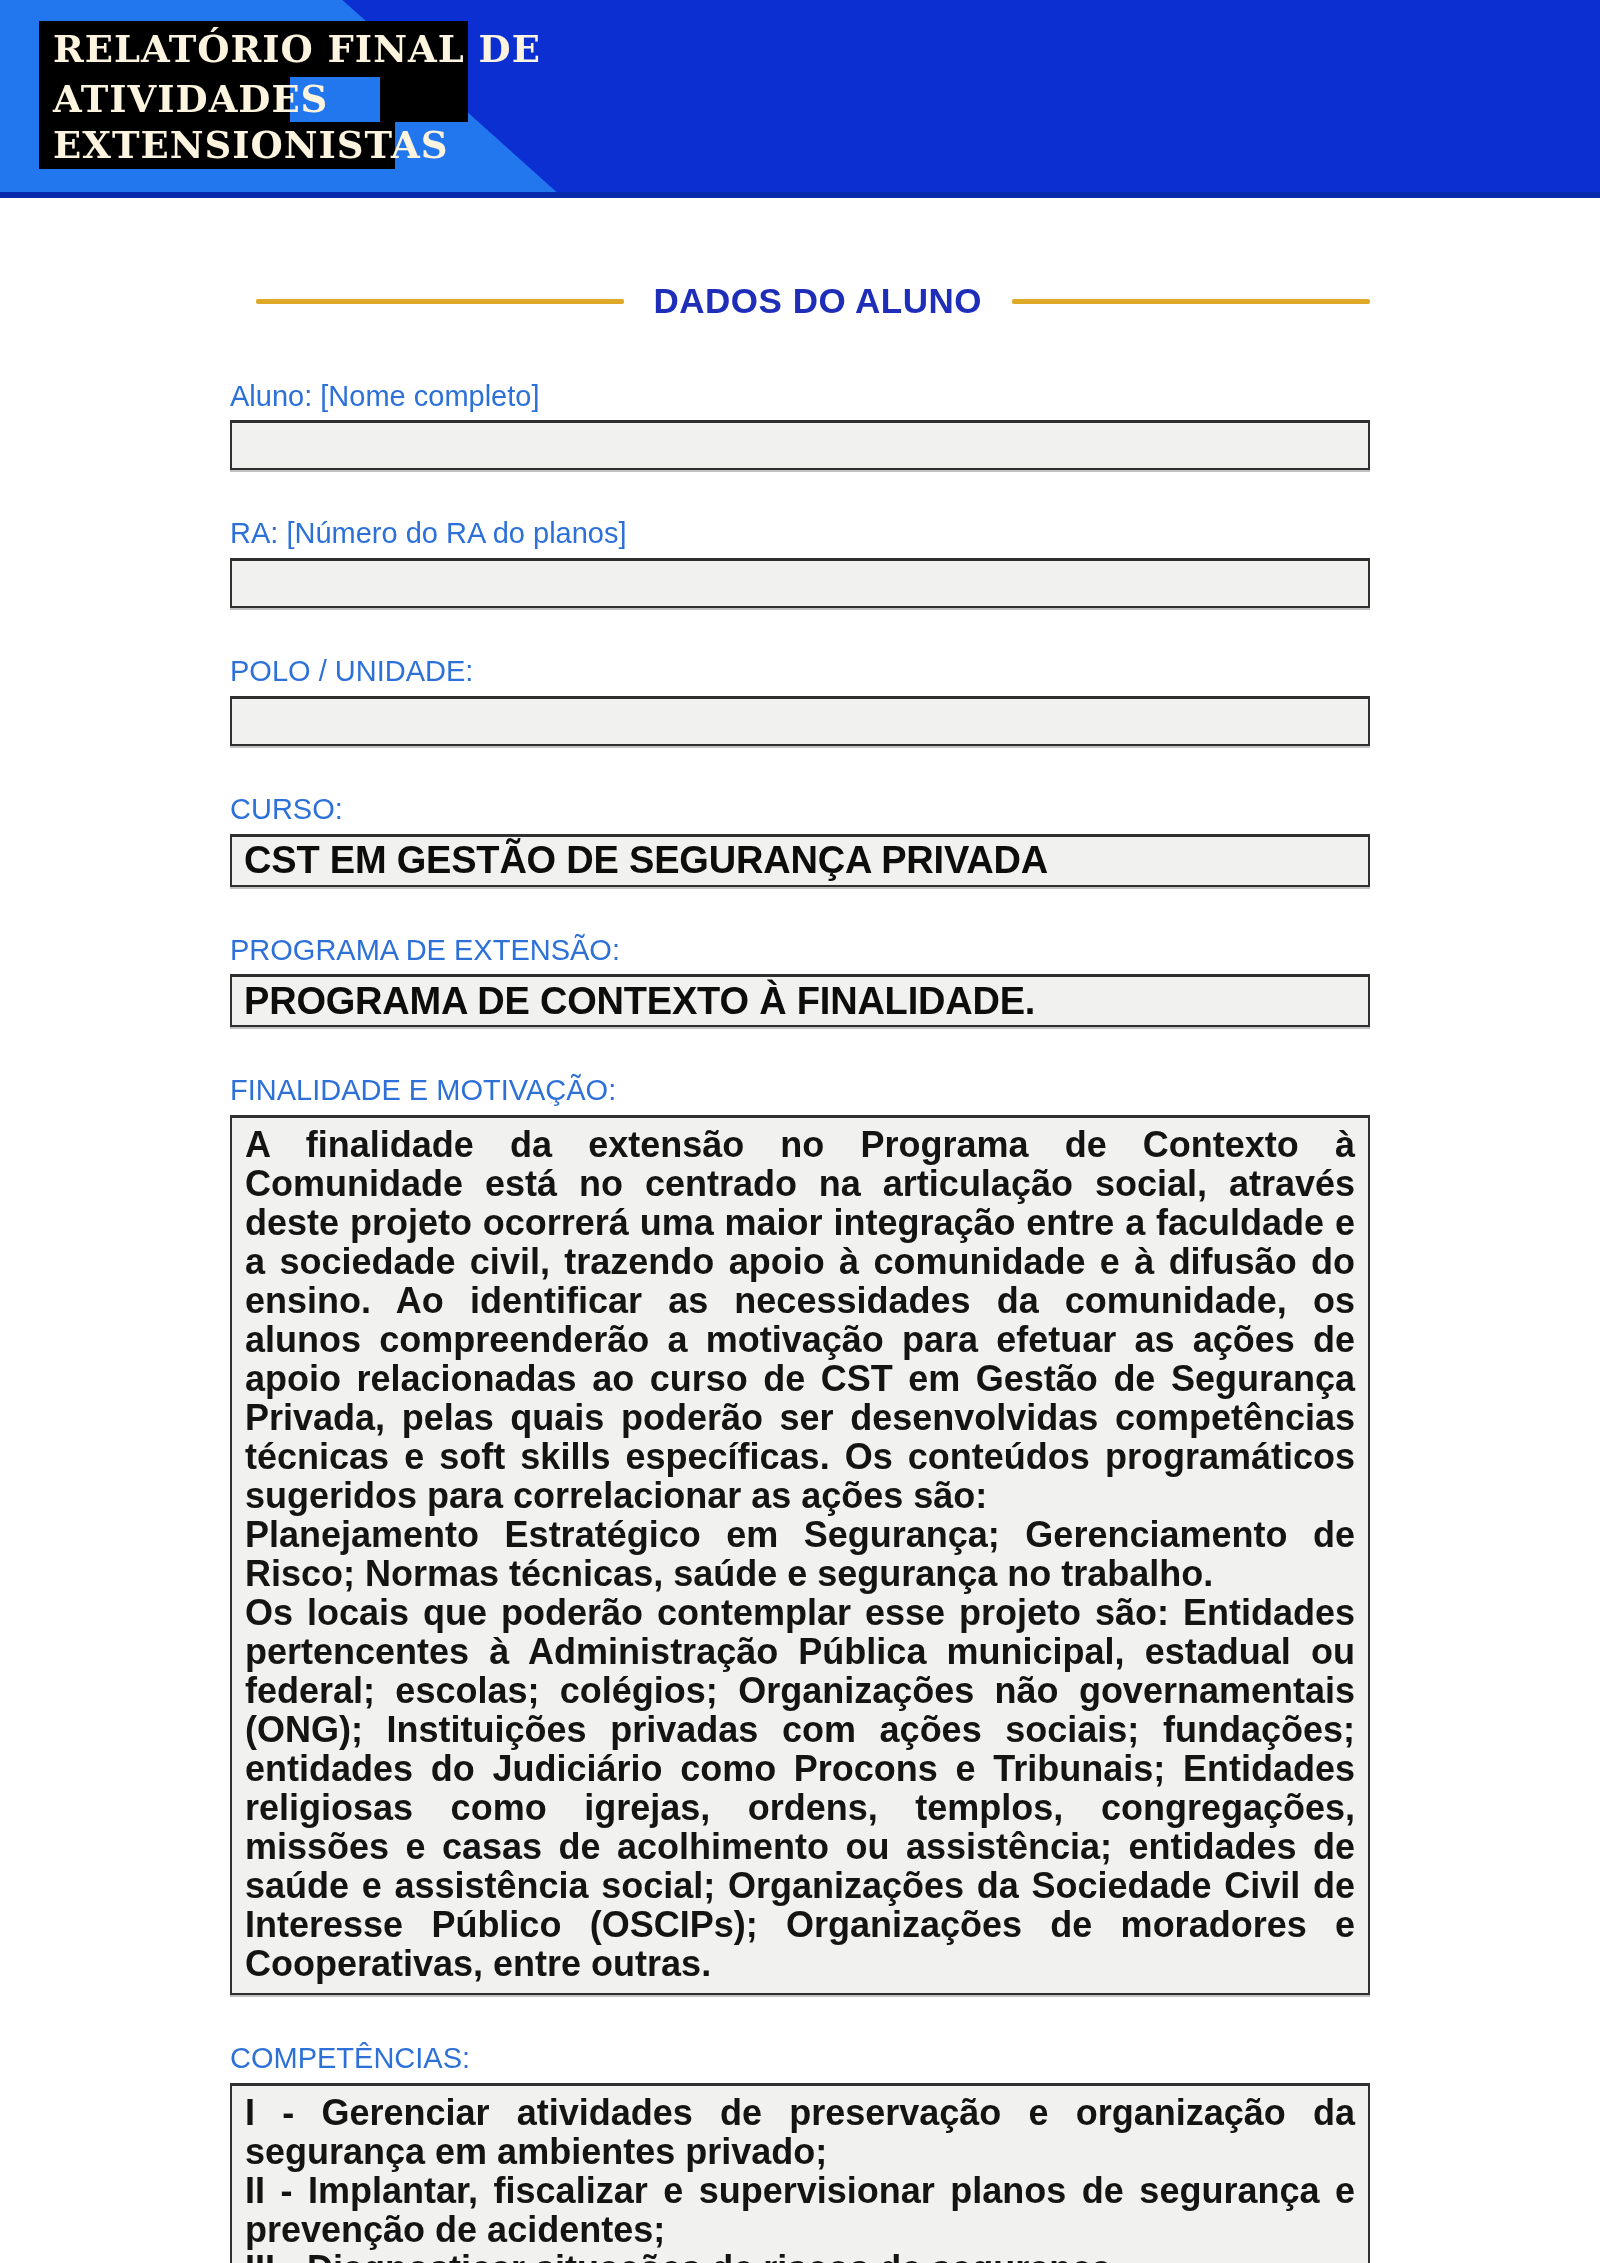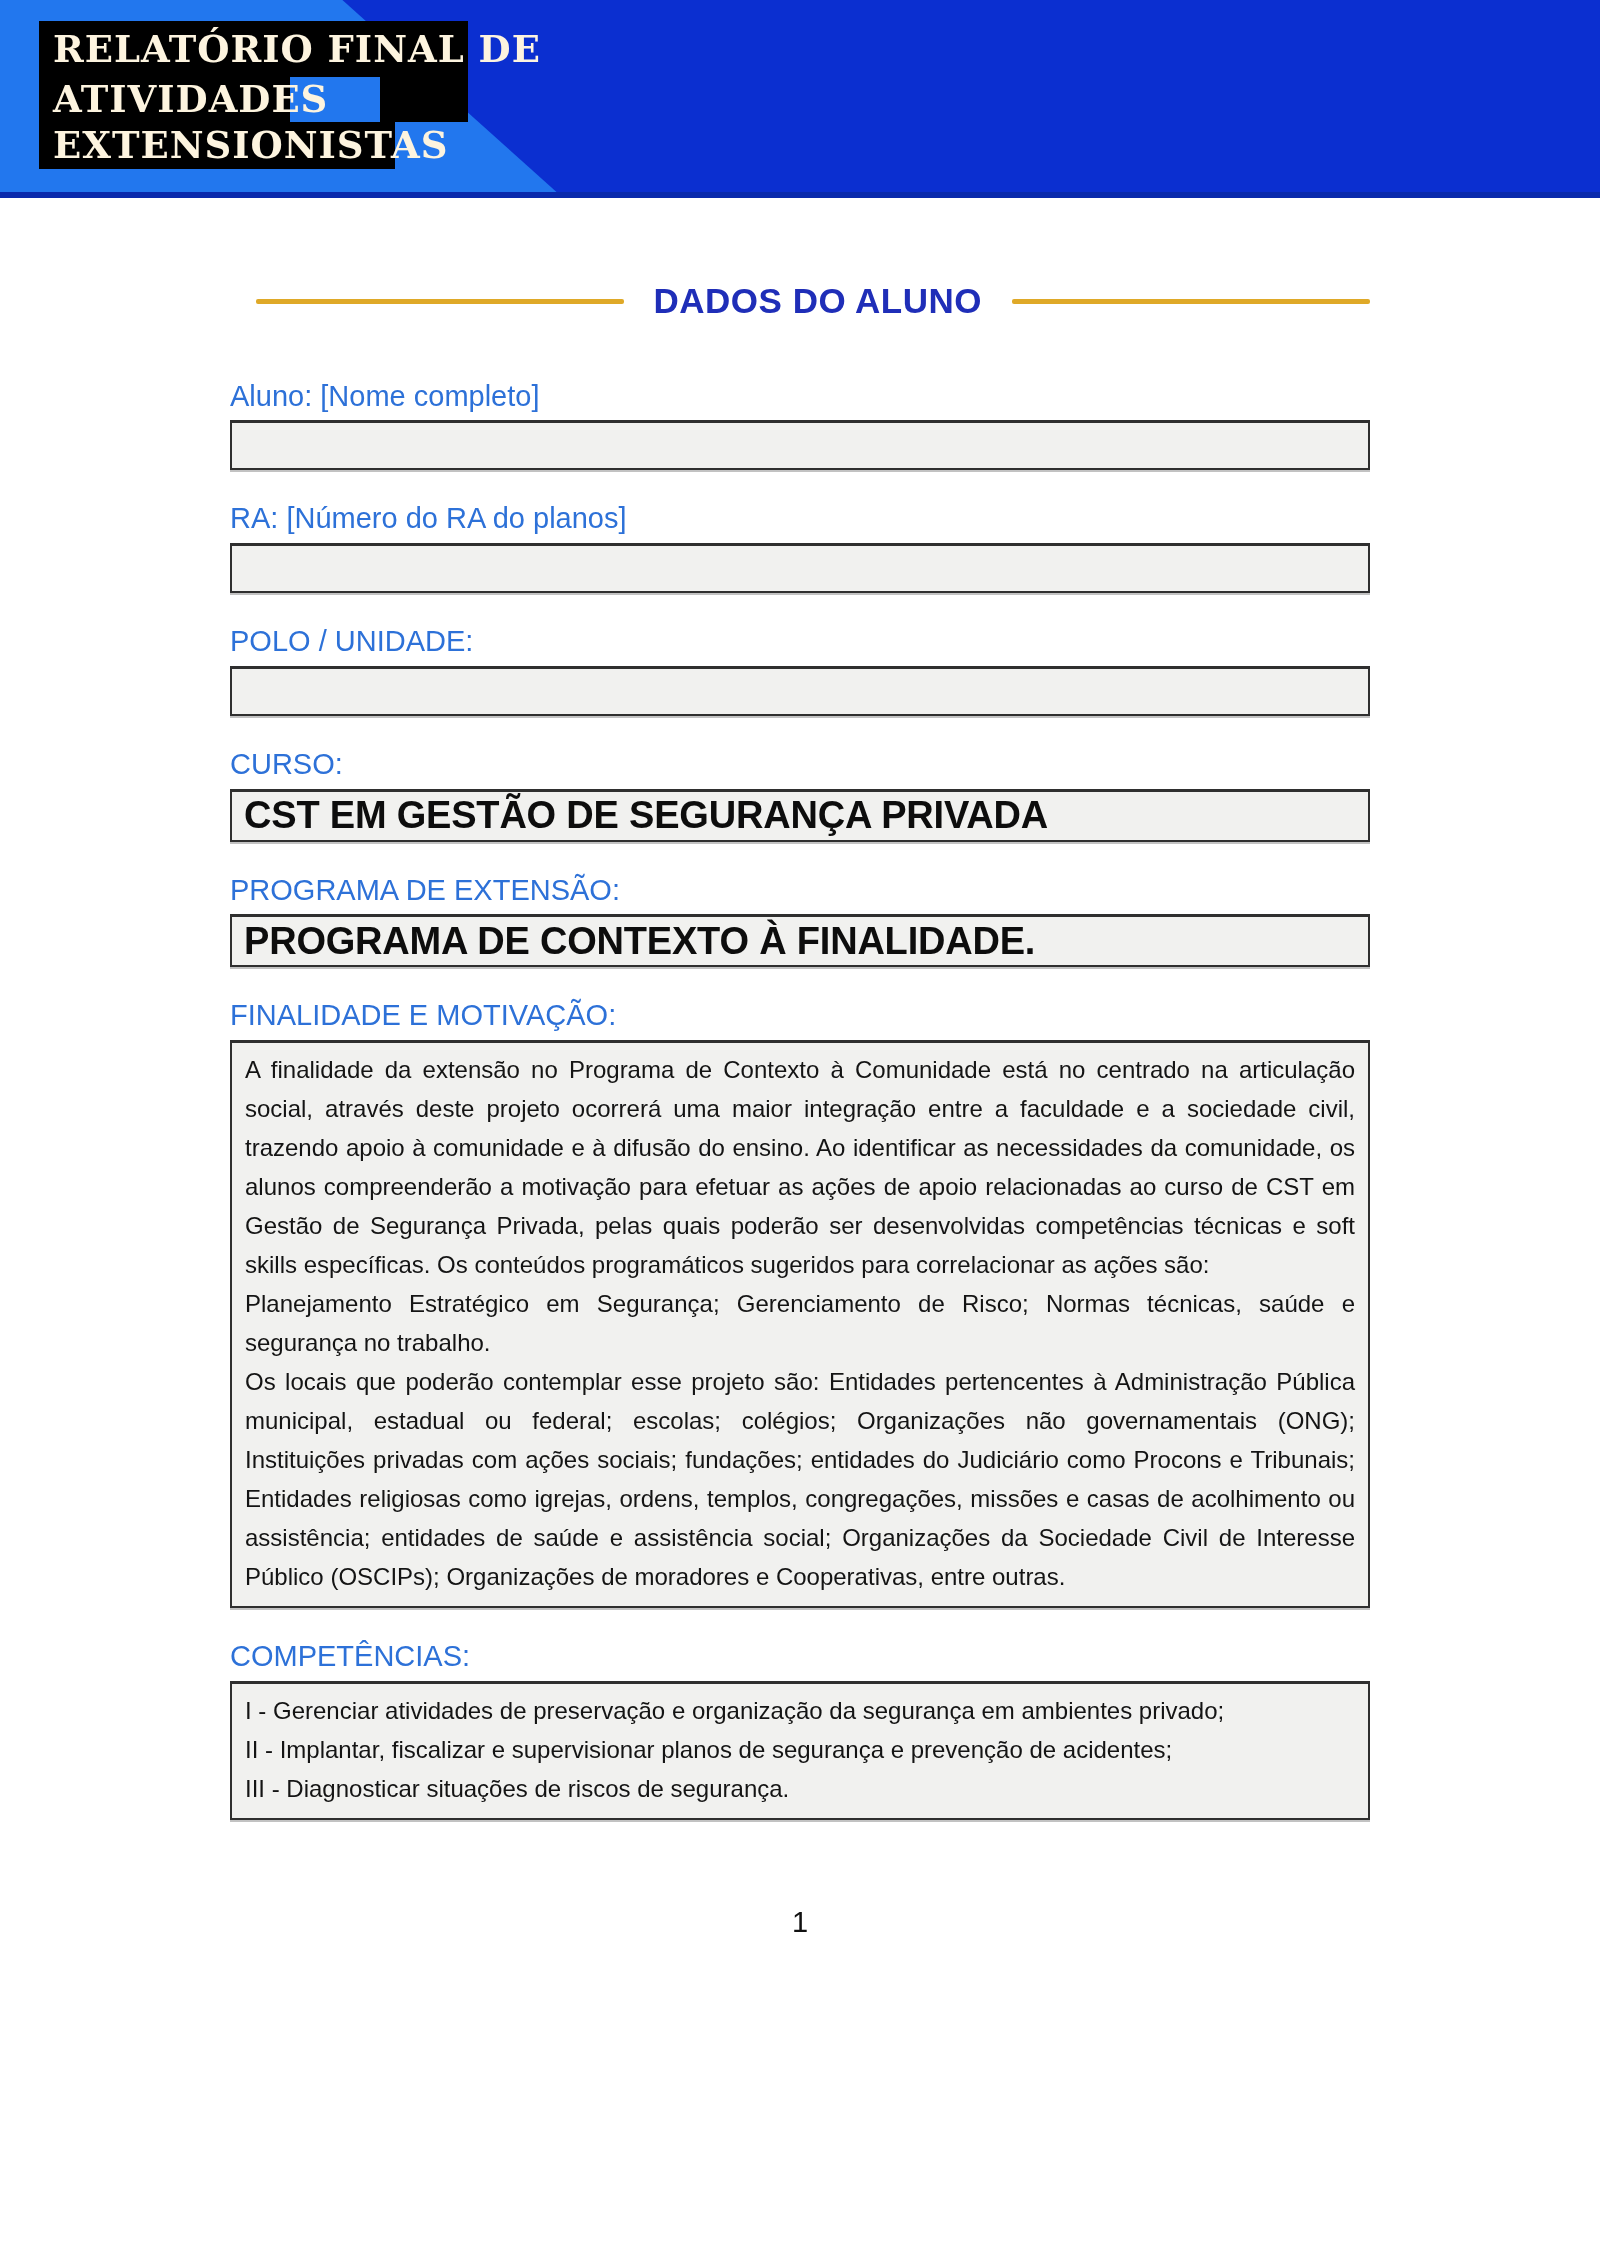--- a/index.html
+++ b/index.html
@@ -80,21 +80,21 @@
   .doc-title{
     font-size:35px;
     font-weight:bold;
     color:#1f2eb8;
     letter-spacing:.5px;
     white-space:nowrap;
     line-height:1.1;
   }
 
   
-  .field{margin-bottom:31px;}
+  .field{margin-bottom:46px;}
   .field-label{
     font-size:29px;
     color:#2d71d8;
     line-height:1.2;
     margin-bottom:7px;
   }
   .box{
     background:#f1f1ef;
     border:2px solid #2f2f2f;
     border-top-width:3px;
@@ -107,25 +107,26 @@
     display:flex;
     align-items:center;
     padding:2px 12px;
     font-weight:bold;
     font-size:38px;
     color:#0d0d0d;
     letter-spacing:-.2px;
   }
   .text-box{
     padding:7px 13px 10px 13px;
-    font-size:24px;
+    font-size:36px;
     line-height:39px;
     text-align:justify;
     white-space:pre-line;
     color:#141414;
+    font-weight:bold;
   }
 
   
   .page-number{
     margin-top:86px;
     text-align:center;
     font-size:29px;
     color:#111;
   }
 </style>

